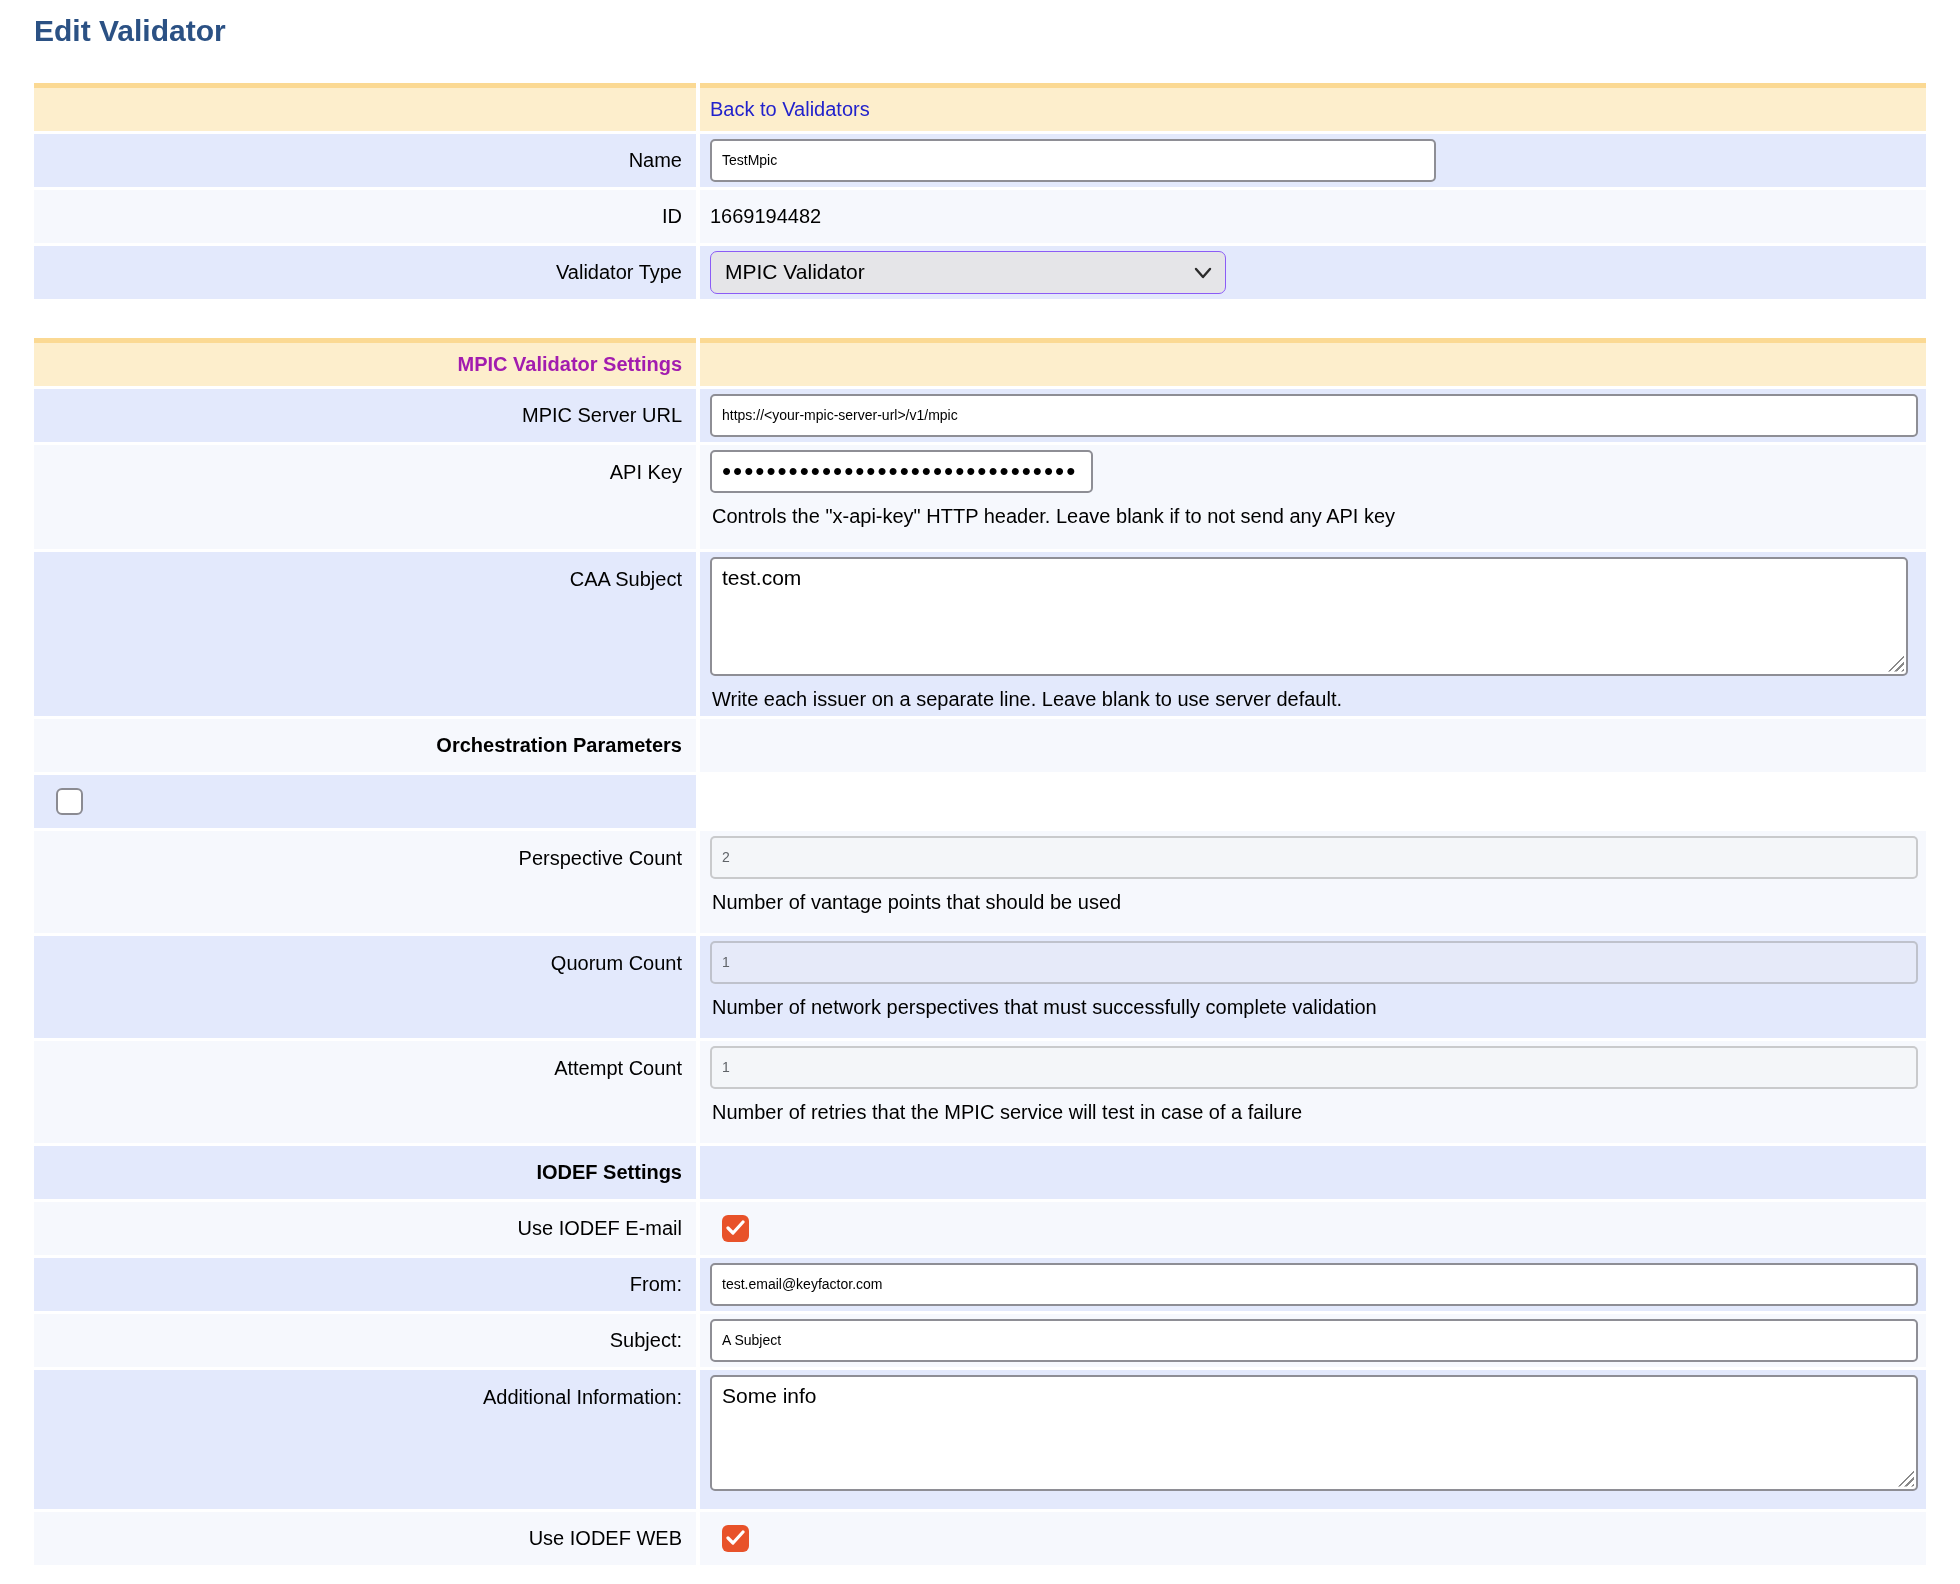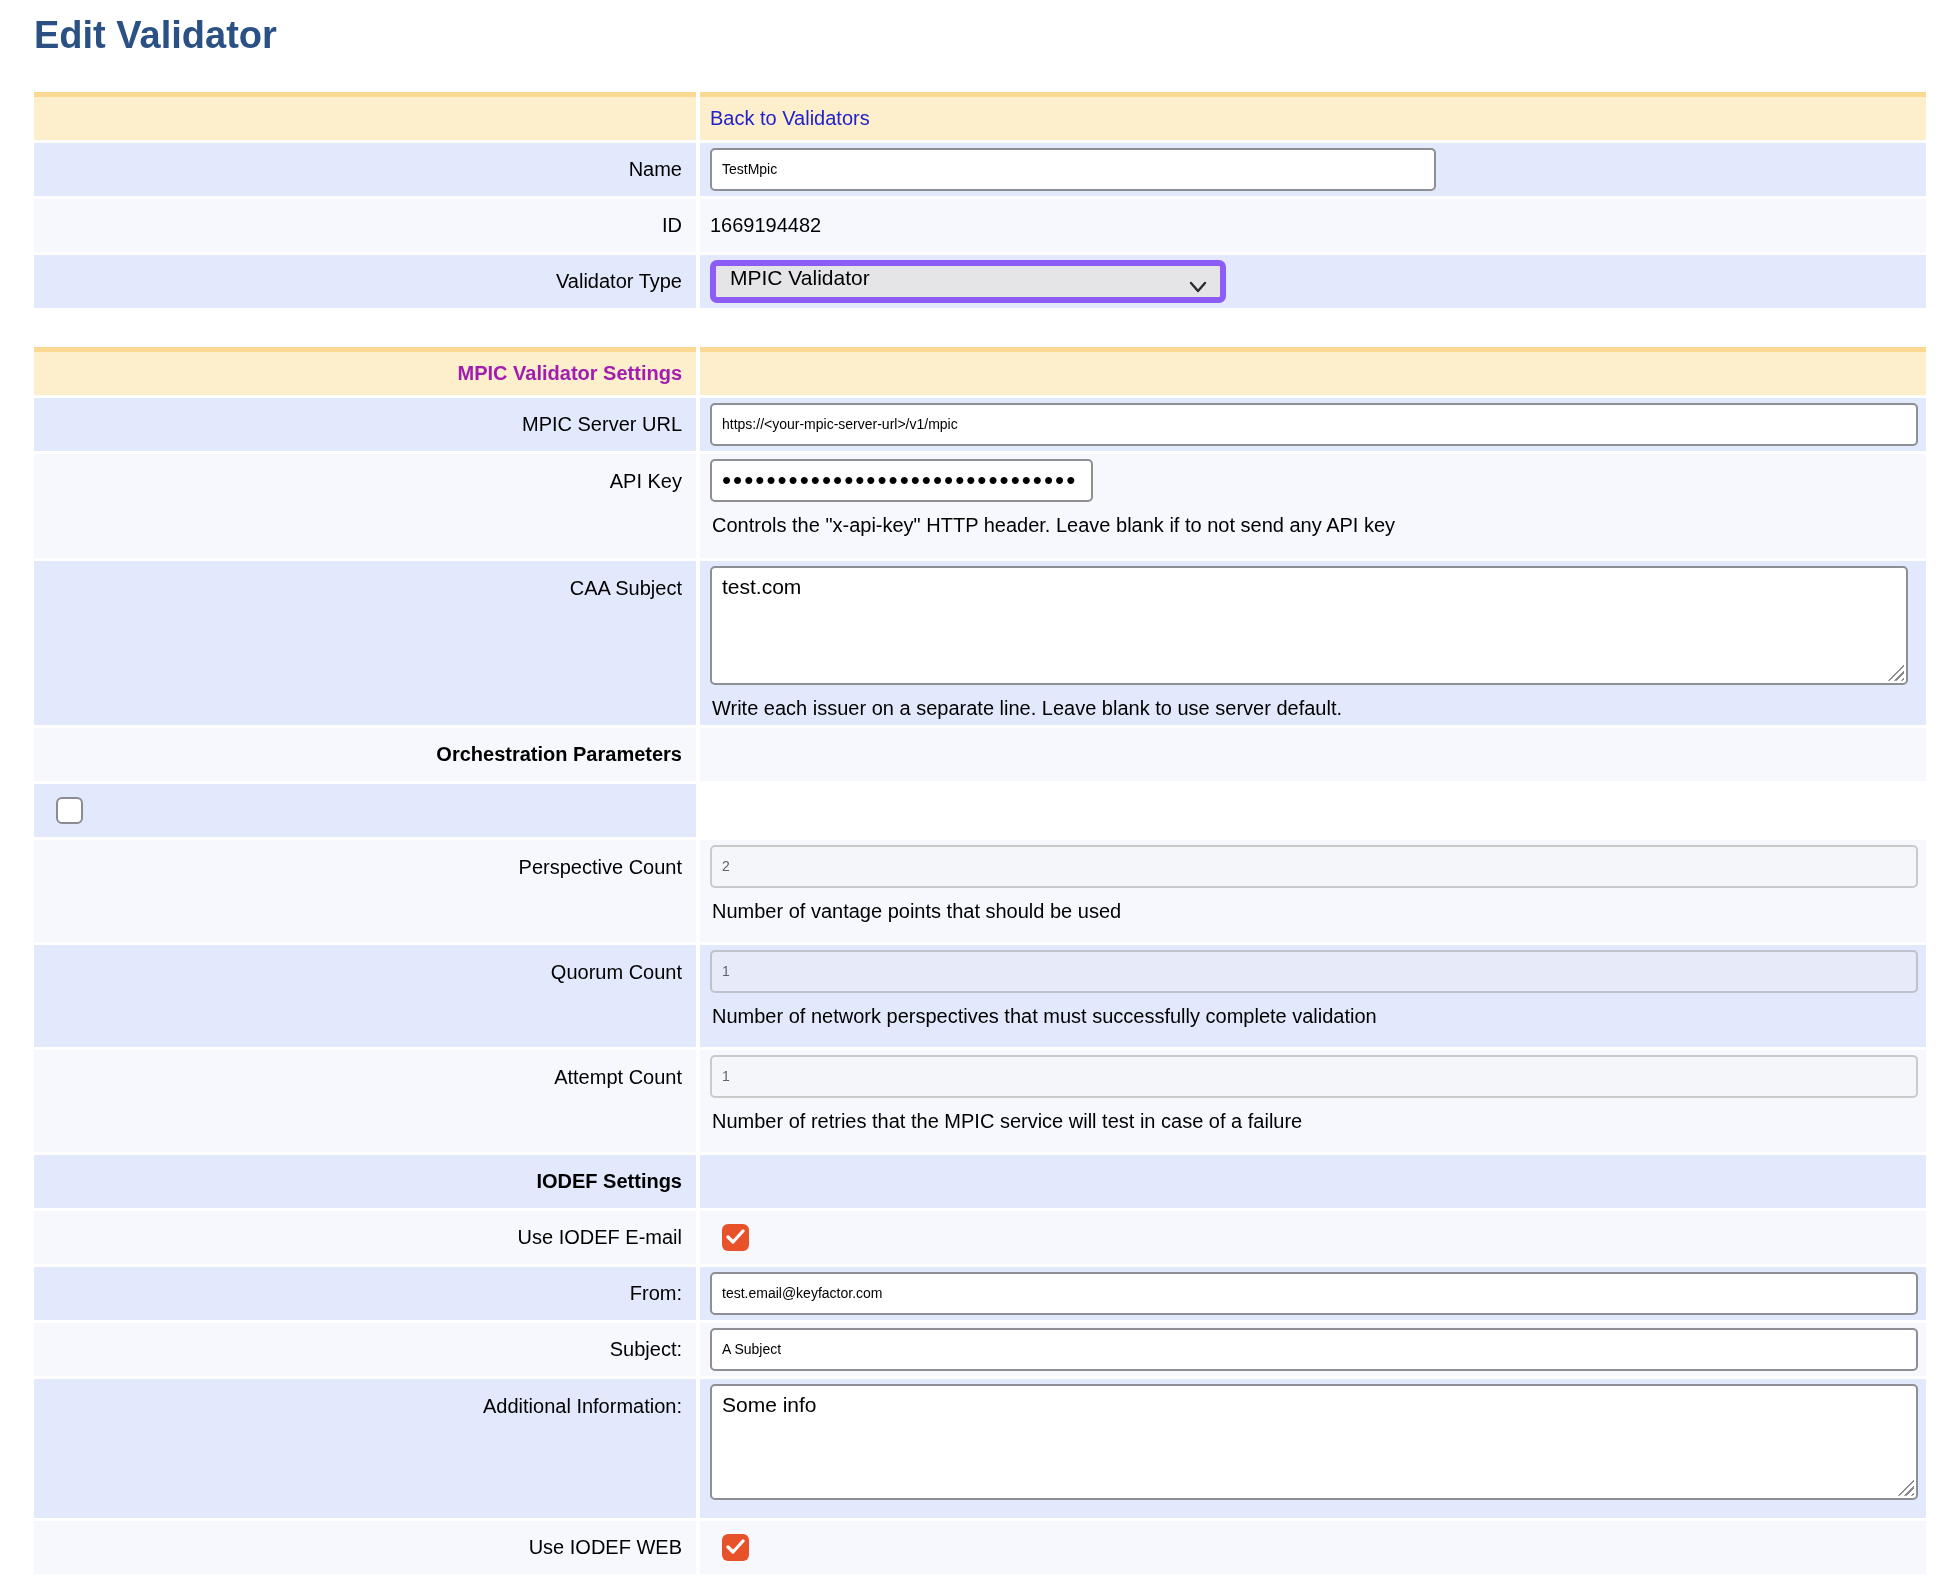--- a/index.html
+++ b/index.html
@@ -9,21 +9,21 @@
     font-family: "Liberation Sans", sans-serif;
   }
   body {
     width: 1960px;
     height: 1584px;
     overflow: hidden;
     position: relative;
   }
   .page-title {
     color: #2B5184;
-    font-size: 38px;
+    font-size: 30px;
     font-weight: 700;
     margin: 14px 0 0 34px;
     line-height: 1.15;
   }
   .form-table {
     display: table;
     border-collapse: separate;
     border-spacing: 4px 3px;
     margin-left: 30px;
     width: 1900px;
@@ -125,23 +125,24 @@
     font-size: 20px;
     color: #000;
     margin: 12px 0 0 2px;
   }
   
   .select {
     box-sizing: border-box;
     width: 516px;
     height: 43px;
     background: #E5E5E8;
-    border: 6px solid #8b5cf6;
+    border: 1px solid #8b5cf6;
     border-radius: 7px;
     display: flex;
+    align-items: center;
     padding: 0 57px 0 14px;
     font-size: 21px;
     position: relative;
     cursor: default;
   }
   .select .chev {
     position: absolute;
     right: 13px;
     top: 15px;
   }

